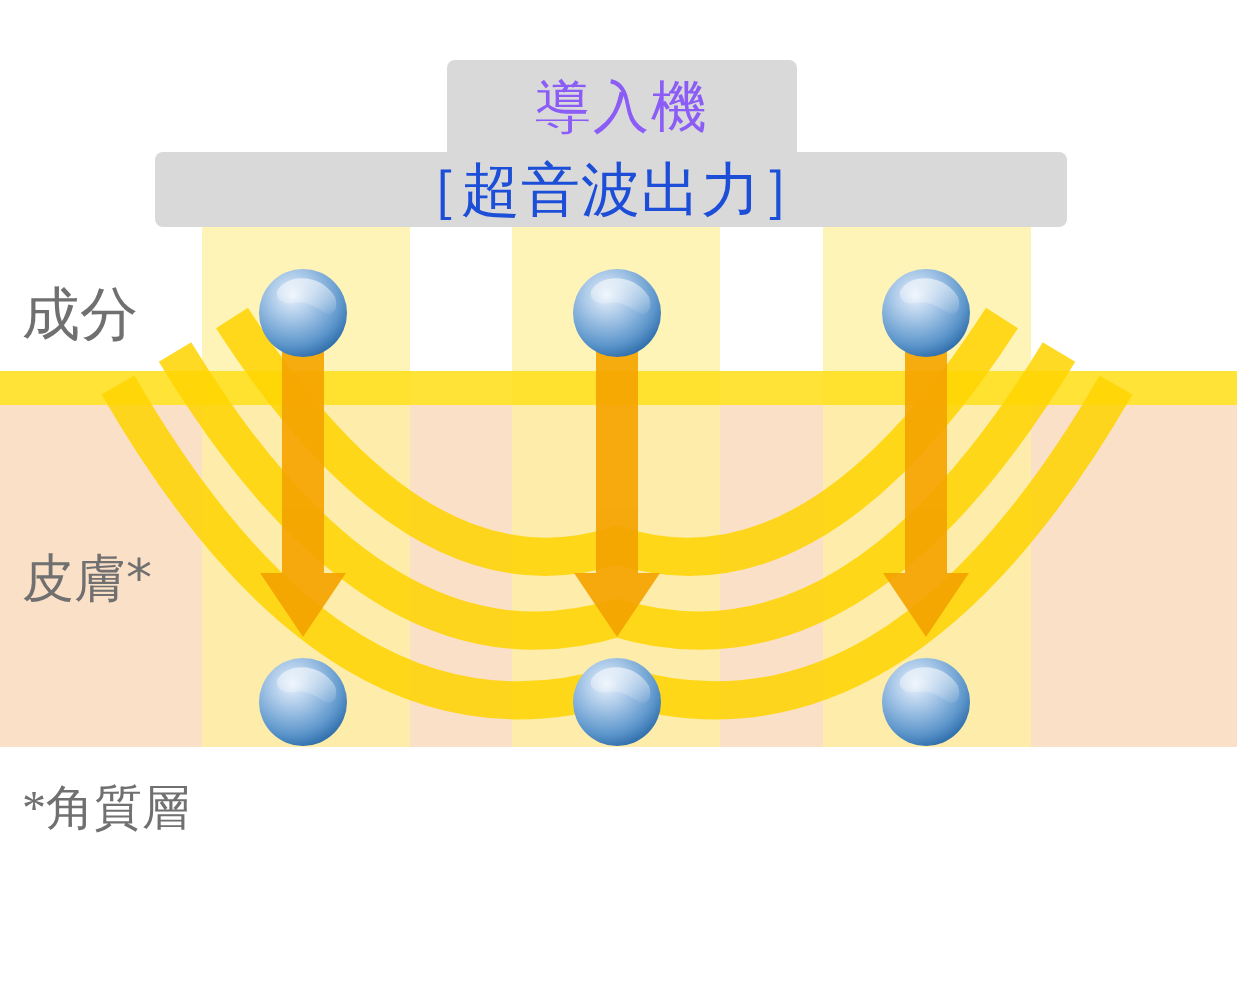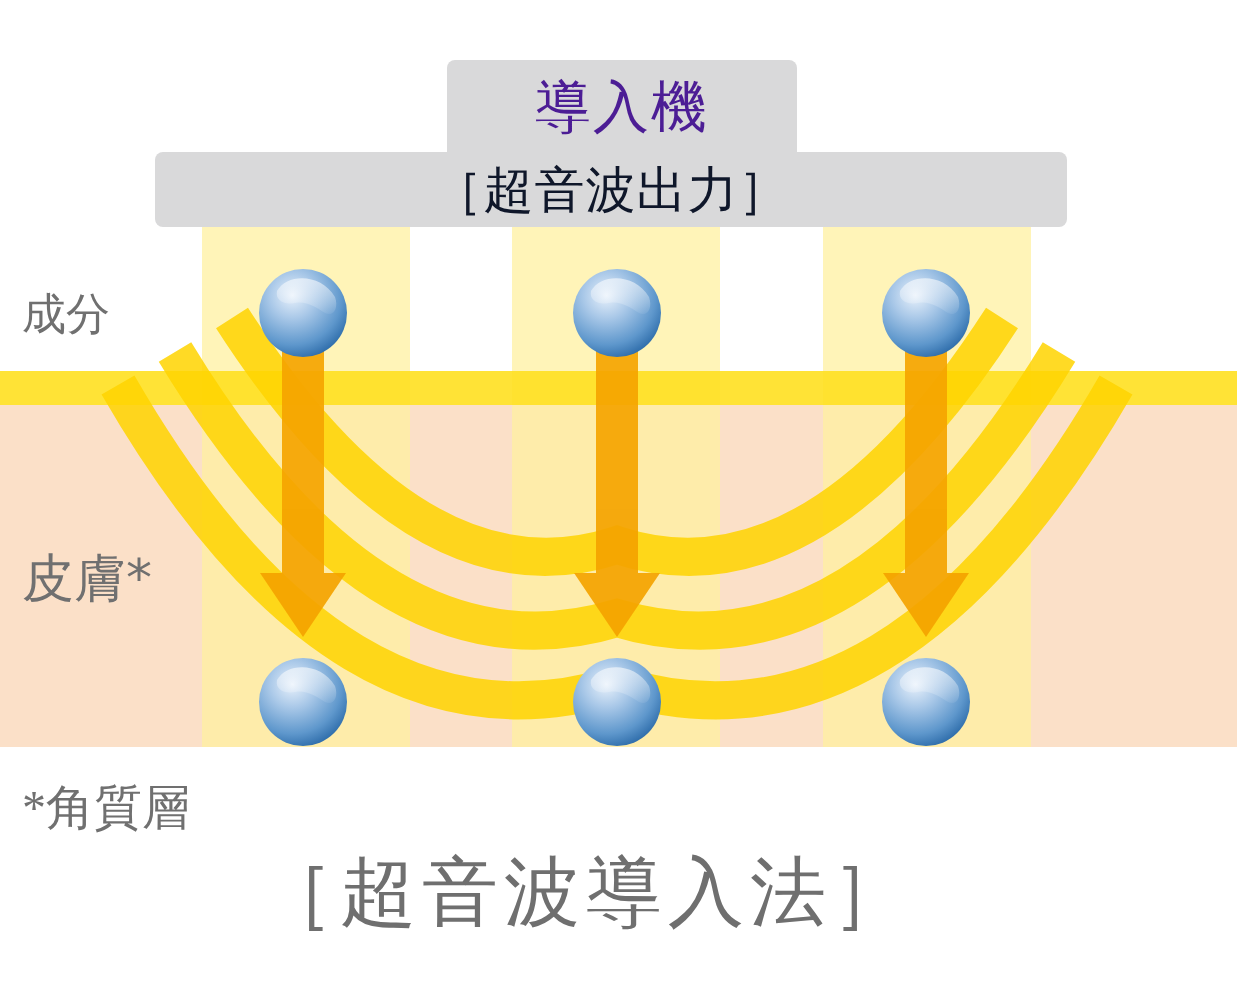--- a/index.html
+++ b/index.html
@@ -5,25 +5,25 @@
   html, body { margin: 0; padding: 0; background: #ffffff; }
   body { width: 1237px; height: 1000px; position: relative; overflow: hidden;
          font-family: "DejaVu Sans", sans-serif; color: #707070; }
   .stage { position: absolute; left: 0; top: 0; width: 1237px; height: 1000px; }
   svg.diagram { position: absolute; left: 0; top: 0; }
   .device-tab { position: absolute; left: 447px; top: 60px; width: 350px; height: 100px;
                 background: #d9d9da; border-radius: 8px; }
   .device-bar { position: absolute; left: 155px; top: 152px; width: 912px; height: 75px;
                 background: #d9d9da; border-radius: 8px; }
   .device-title { position: absolute; left: 447px; top: 72px; width: 350px; text-align: center;
-                  font-size: 56px; line-height: 70px; color: #4c1d95; letter-spacing: 2px; }
+                  font-size: 56px; line-height: 70px; color: #8b5cf6; letter-spacing: 2px; }
   .device-sub { position: absolute; left: 155px; top: 156px; width: 912px; text-align: center;
-                font-size: 50px; line-height: 68px; color: #0f172a; letter-spacing: 1px; }
+                font-size: 59px; line-height: 68px; color: #1d4ed8; letter-spacing: 1px; }
   .label { position: absolute; color: #707070; }
-  .label-ingredient { left: 22px; top: 282px; font-size: 44px; line-height: 64px; }
+  .label-ingredient { left: 22px; top: 282px; font-size: 58px; line-height: 64px; }
   .label-skin { left: 22px; top: 546px; font-size: 52px; line-height: 64px; text-align: right; }
   .label-footnote { left: 22px; top: 778px; font-size: 48px; line-height: 60px; font-family: Liberation Serif, serif; }
   .title { position: absolute; left: 258px; top: 842px; font-size: 76px; line-height: 100px;
            color: #6f6f6f; letter-spacing: 6px; }
 </style>
 </head>
 <body>
 
 <div class="stage">
 
@@ -85,14 +85,13 @@
 
   <div class="device-tab"></div>
   <div class="device-bar"></div>
   <div class="device-title">導入機</div>
   <div class="device-sub">［超音波出力］</div>
 
   <div class="label label-ingredient">成分</div>
   <div class="label label-skin">皮膚*</div>
   <div class="label label-footnote">*角質層</div>
 
-  <div class="title">［超音波導入法］</div>
 </div>
 
 </body></html>

